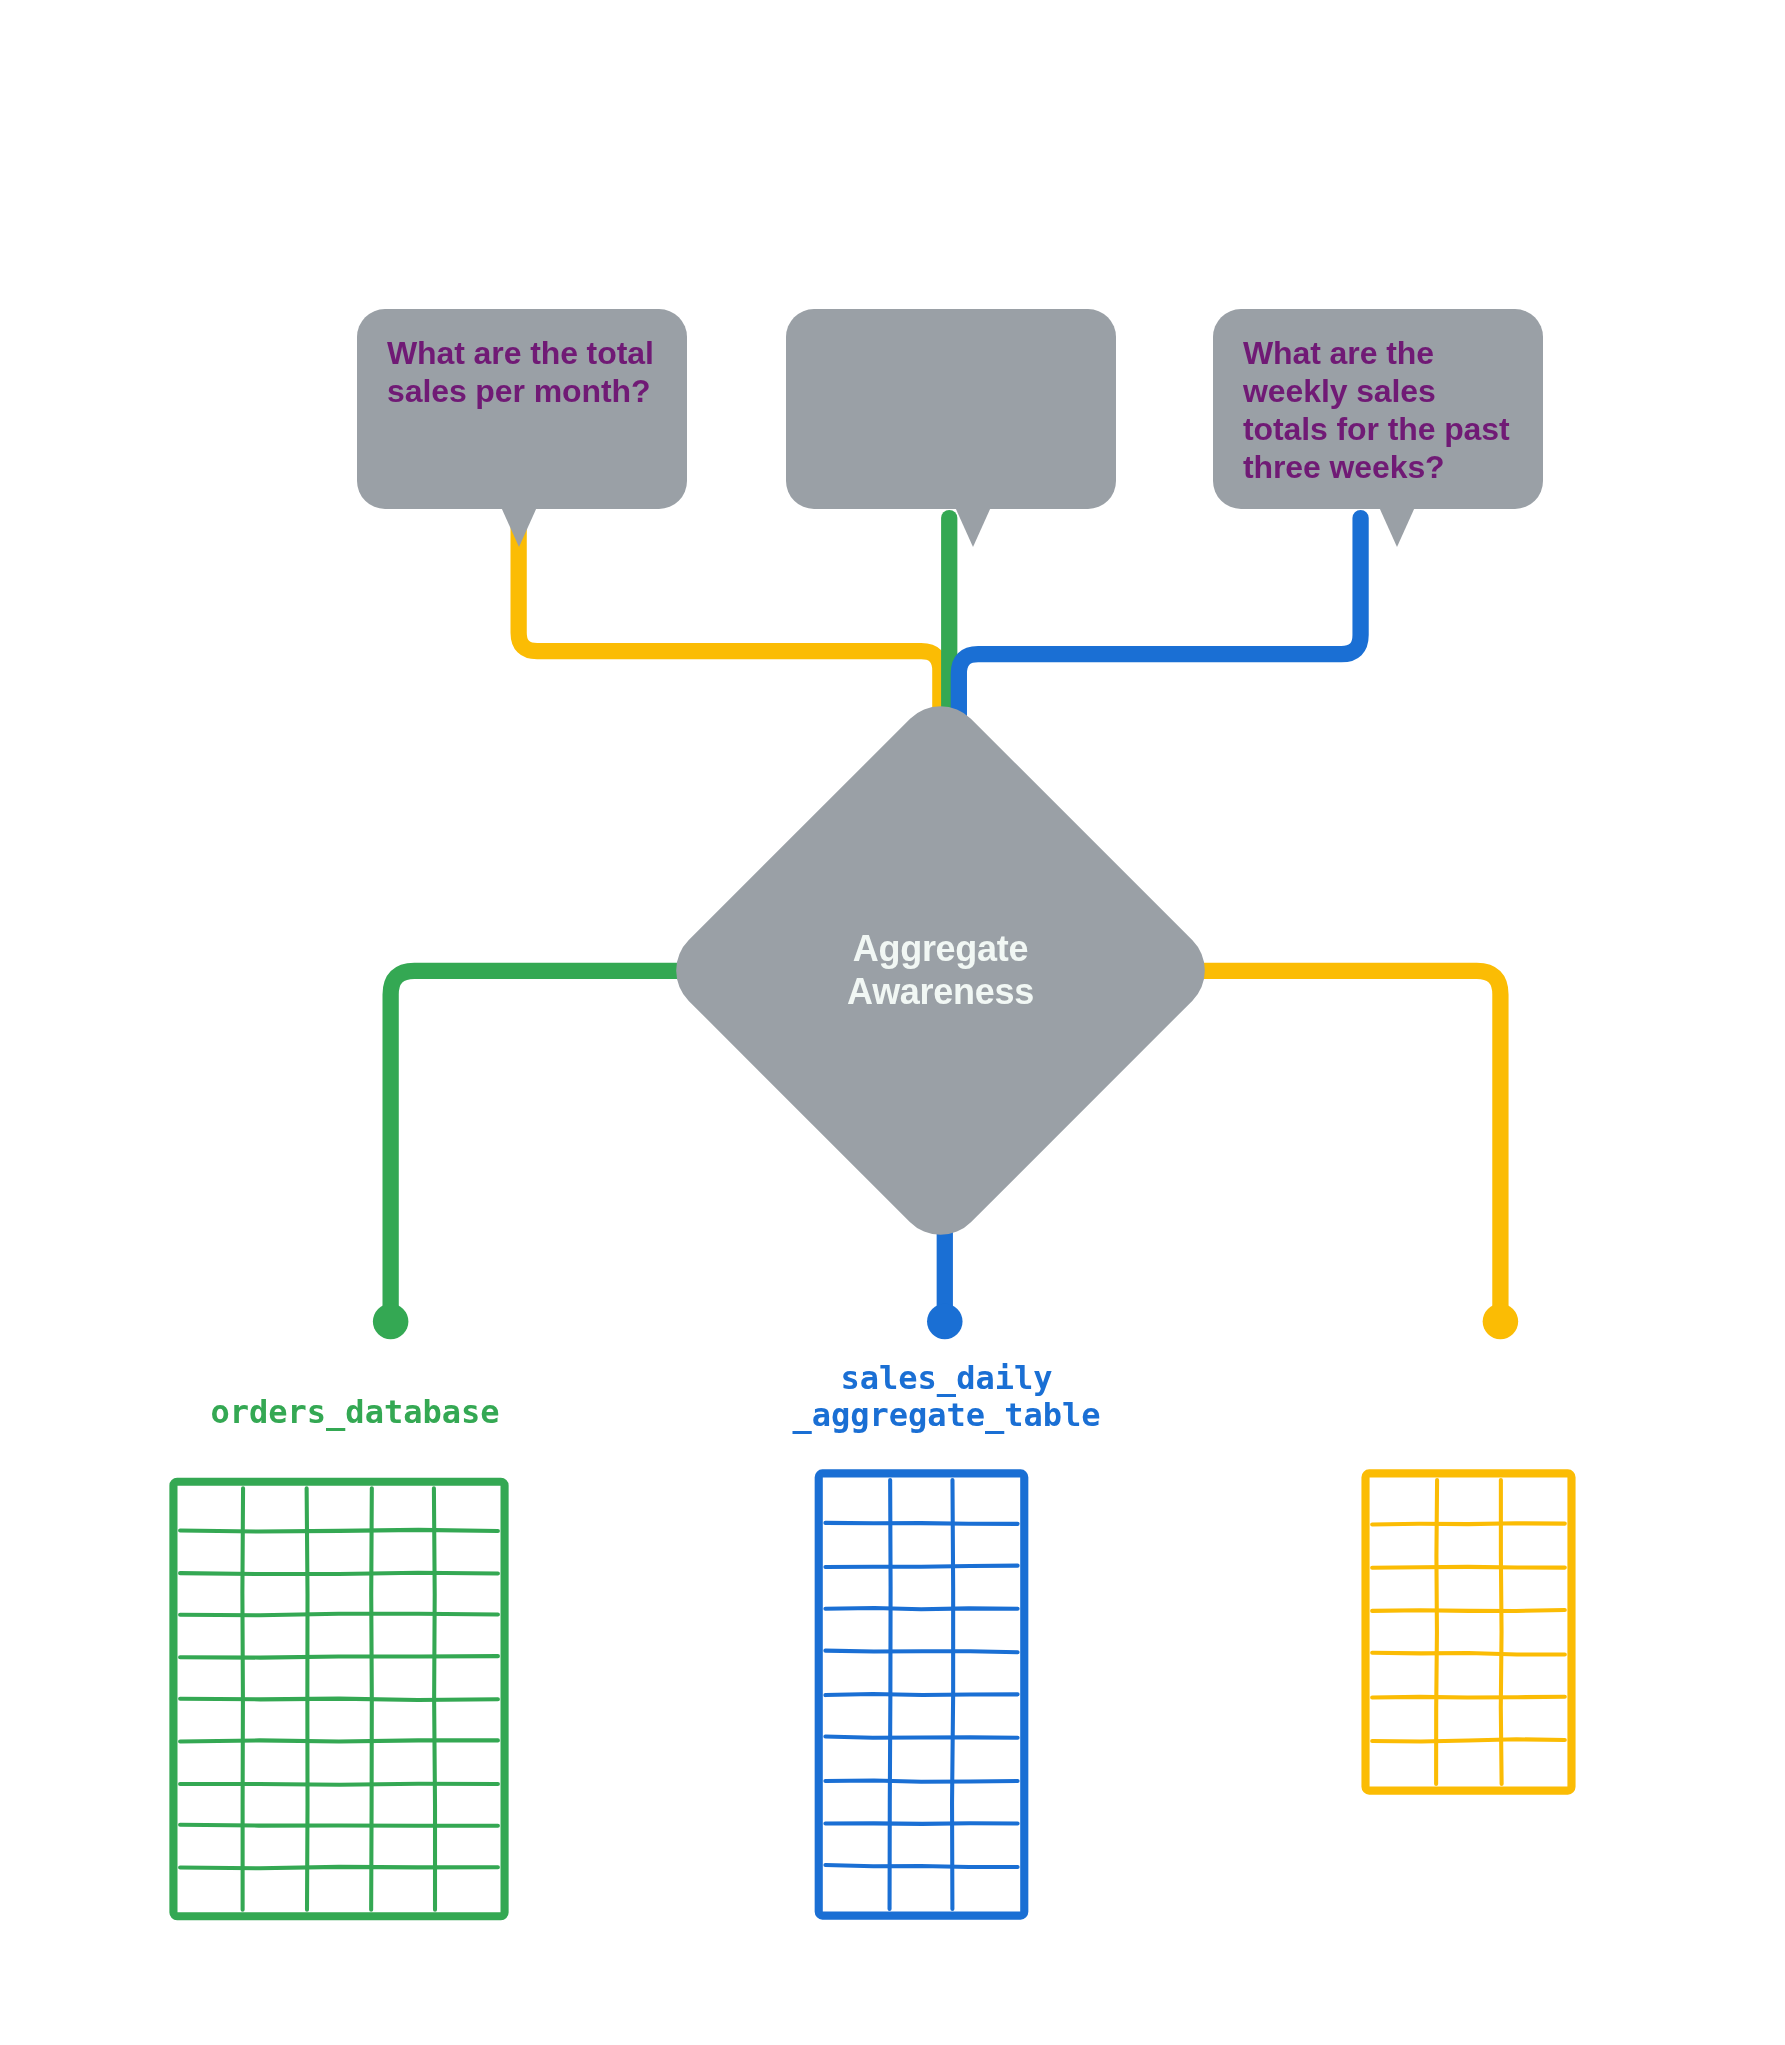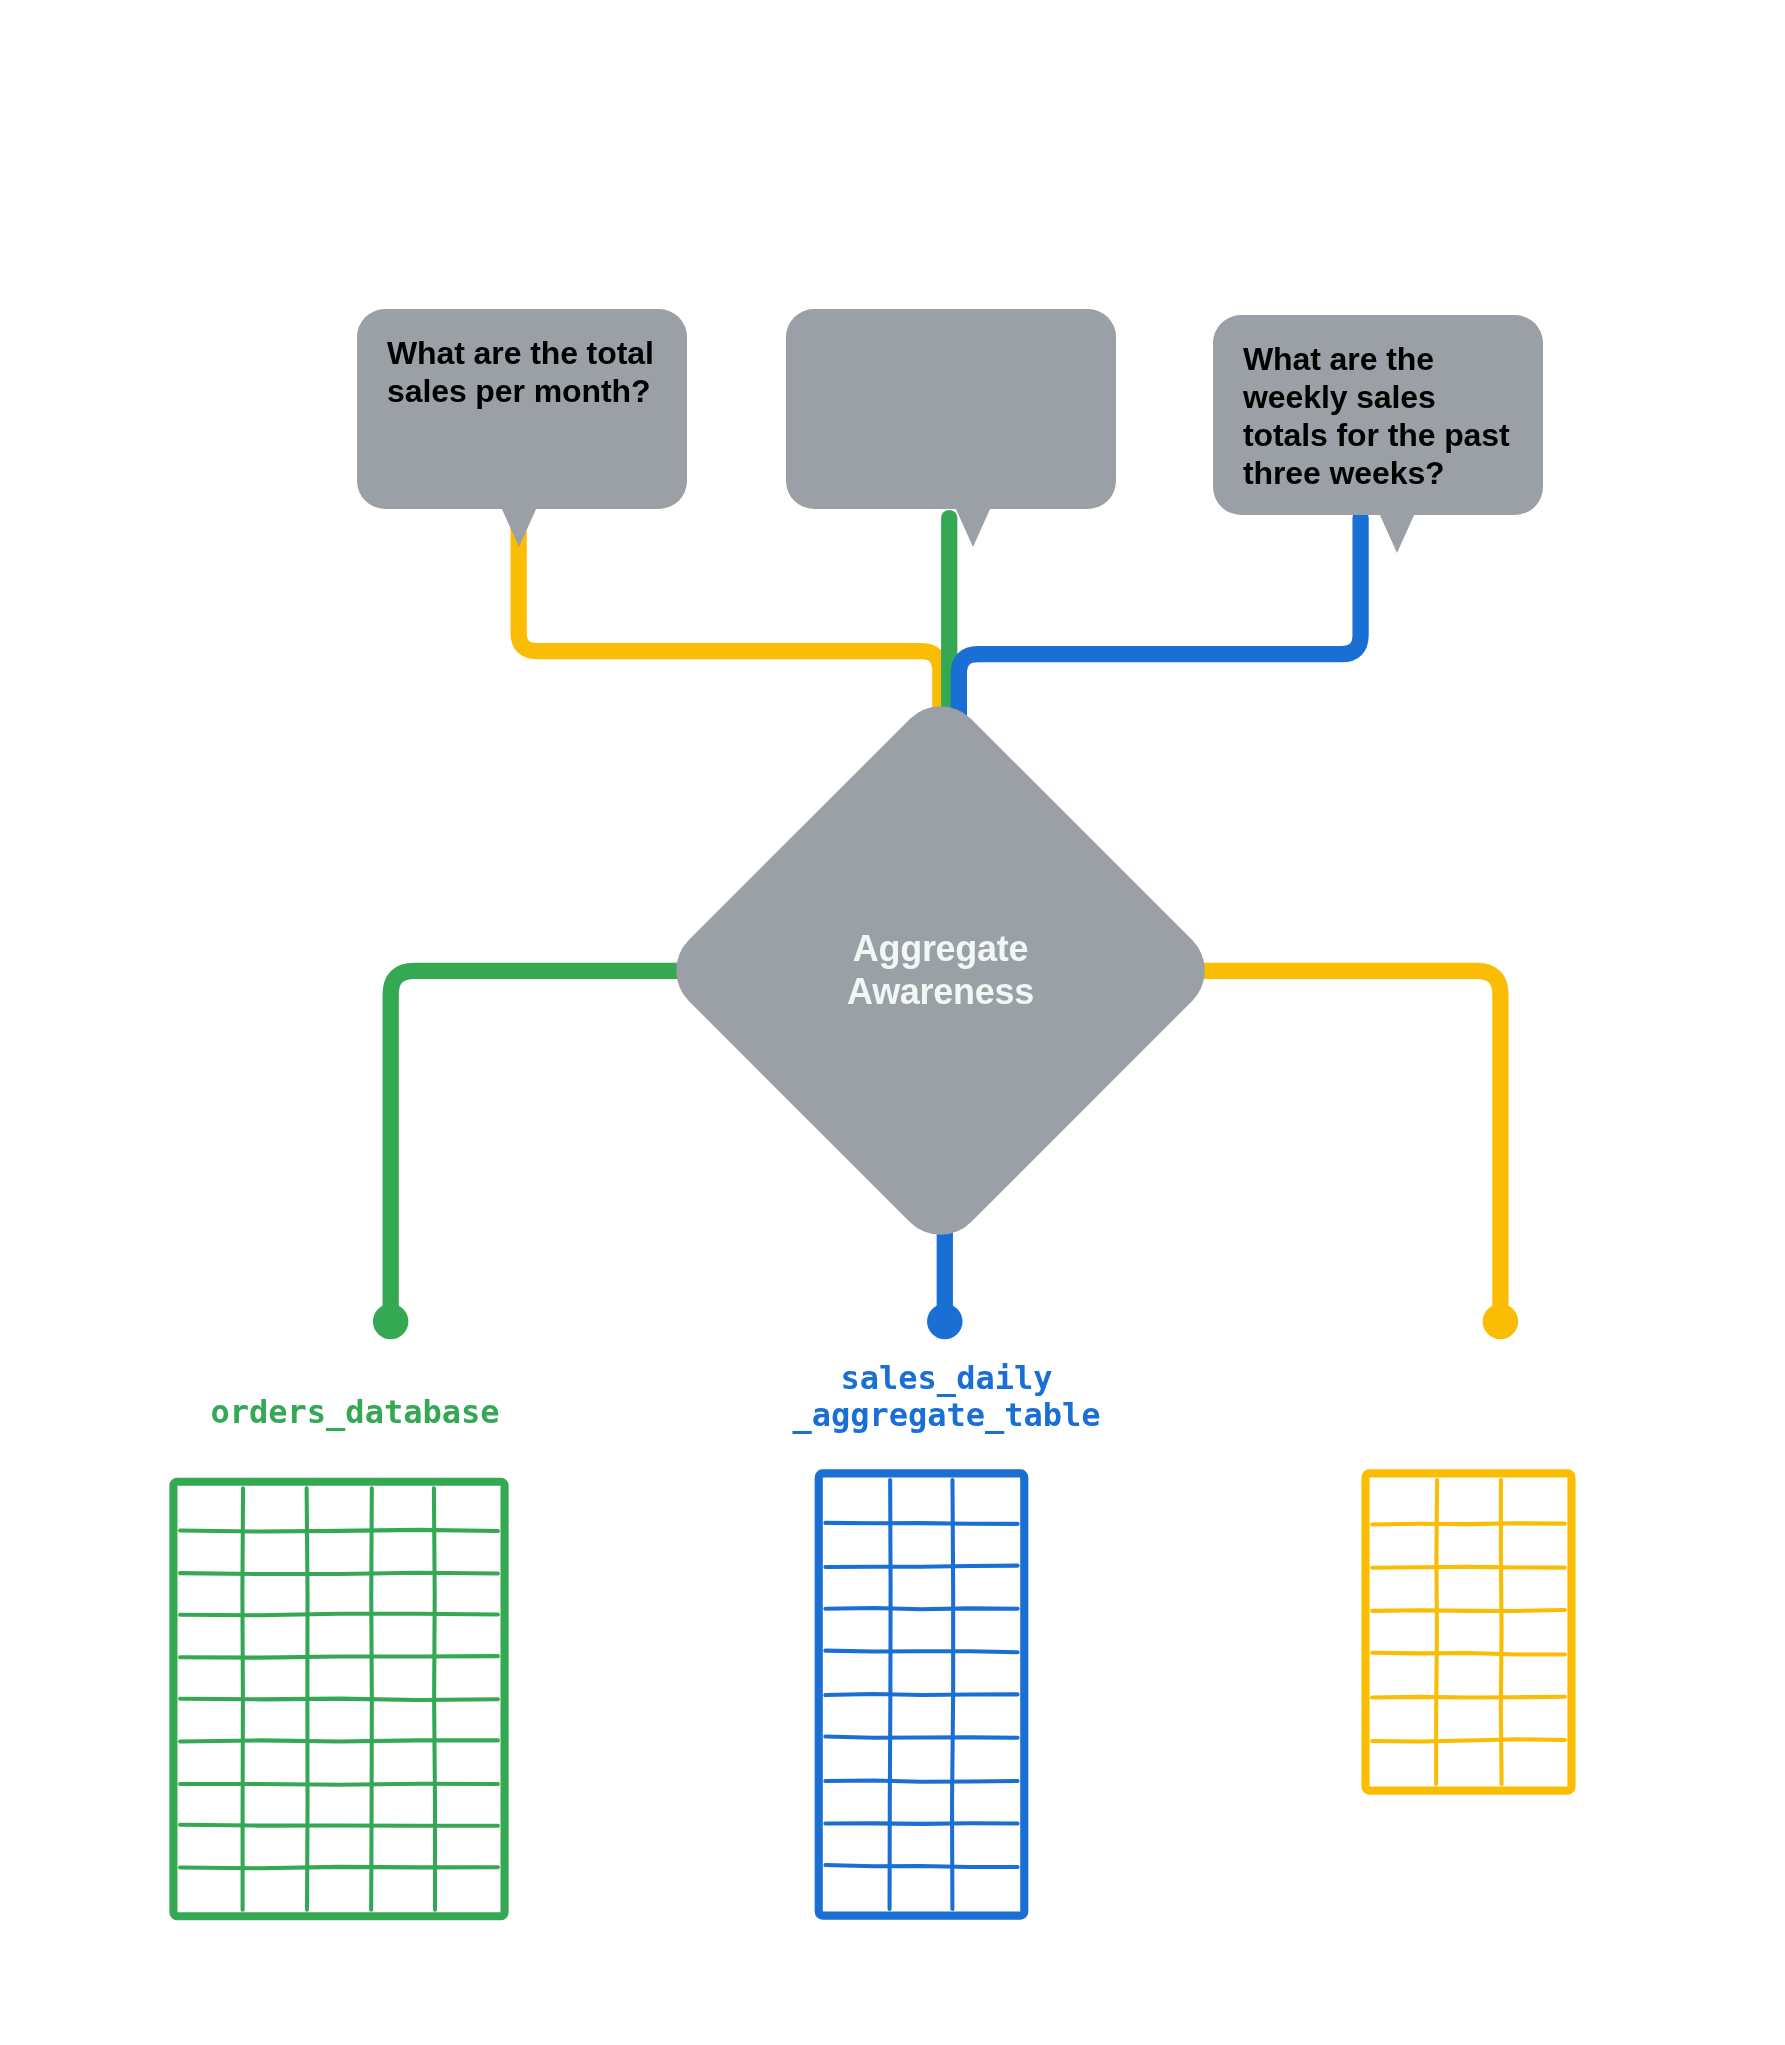--- a/index.html
+++ b/index.html
@@ -27,41 +27,41 @@
     pointer-events: none;
   }
 
   
   .bubble {
     position: absolute;
     background: #9aa0a6;
     border-radius: 28px;
     box-sizing: border-box;
     padding: 25px 28px 25px 30px;
-    color: #000000;
+    color: #701a75;
     font-weight: bold;
     font-size: 32px;
     line-height: 1.19;
     letter-spacing: -0.1px;
     z-index: 3;
   }
   .bubble .tail {
     position: absolute;
     width: 0;
     height: 0;
     bottom: -38px;
     border-left: 18px solid transparent;
     border-right: 18px solid transparent;
     border-top: 40px solid #9aa0a6;
   }
   #bubble-monthly  { left: 357px;  top: 309px;  width: 330px;  height: 200px; }
   #bubble-monthly  .tail { left: 144px; }
   #bubble-daily    { left: 786px; top: 309px;  width: 330px;  height: 200px; }
   #bubble-daily    .tail { left: 169px; }
-  #bubble-weekly   { left: 1213px; top: 309px;  width: 330px;  height: 200px; margin-top: 6px; }
+  #bubble-weekly   { left: 1213px; top: 309px;  width: 330px;  height: 200px; }
   #bubble-weekly   .tail { left: 166px; }
 
   
   #diamond-wrap {
     position: absolute;
     left: 741px;
     top: 771px;
     width: 399px;
     height: 399px;
     z-index: 3;

